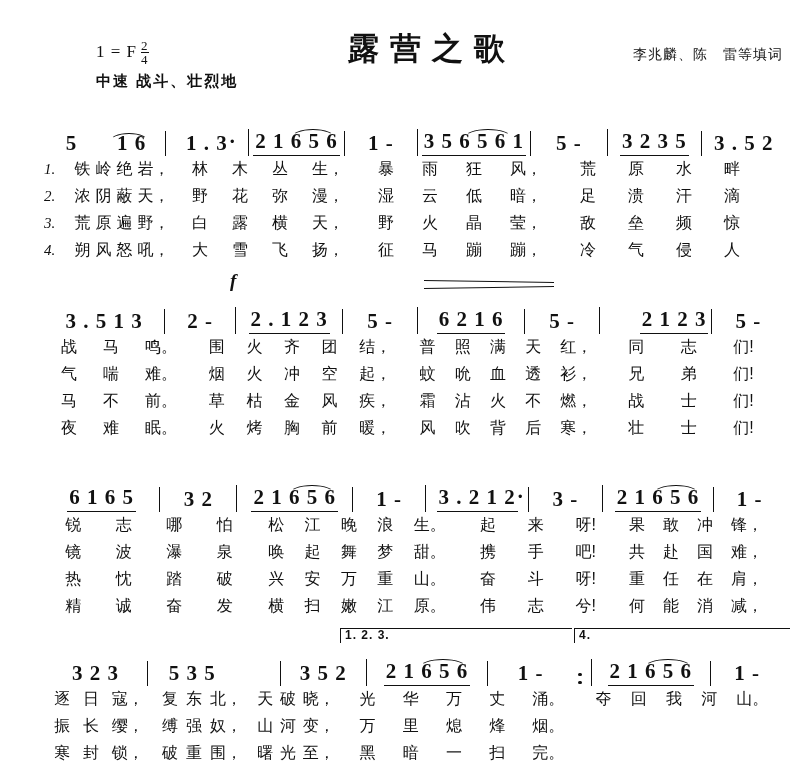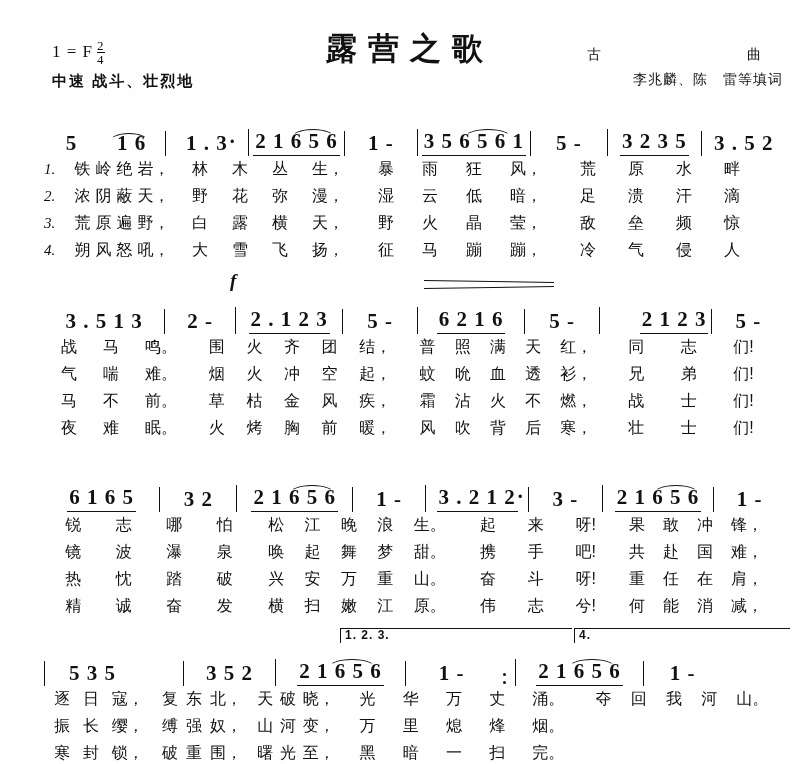--- a/index.html
+++ b/index.html
@@ -14,20 +14,21 @@
   .sheet {
     position: relative;
     width: 809px; height: 764px;
     background: #fff;
   }
 
   
   .header {
     position: relative;
     height: 108px;
+    margin-left: 44px;
   }
   .key-sig {
     position: absolute;
     left: 52px; top: 40px;
     font-family: "Liberation Serif", serif;
     font-size: 17px;
     letter-spacing: 1px;
   }
   .key-sig .meter {
     display: inline-block;
@@ -192,21 +193,20 @@
 
 <div class="sheet">
 
   <div class="header">
     <div class="key-sig">
       <span>1 = F</span><span class="meter"><span class="num">2</span><span class="den">4</span></span>
     </div>
     <div class="tempo">中速  战斗、壮烈地</div>
     <div class="title">露营之歌</div>
     <div class="credits">
-      <div class="l1">古　　　　曲</div>
       <div class="l2">李兆麟、陈　雷等填词</div>
     </div>
   </div>
 
   <div class="system" style="margin-top:10px;">
     <div class="notes-row">
       <div class="measure nobar" style="width:60px;">
         <span class="note">5</span>
       </div>
       <div class="measure nobar" style="width:72px;position:relative;">
@@ -635,20 +635,23 @@
 
   <div class="system" style="margin-top:28px;">
     <div class="notes-row" style="position:relative;">
       <span class="volta" style="left:296px;top:-20px;width:232px;">
         <span>1. 2. 3.</span>
       </span>
       <span class="volta" style="left:530px;top:-20px;width:216px;">
         <span>4.</span>
       </span>
 
+      <div class="measure nobar" style="width:110px;">
+        <span class="note">3 2 3</span>
+      </div>
       <div class="measure" style="width:96px;">
         <span class="note">5 3 5</span>
       </div>
       <div class="measure" style="width:92px;margin-left:43px;">
         <span class="note">3 5 2</span>
       </div>
       <div class="measure" style="width:130px;position:relative;">
         <span class="slur" style="left:52px;top:0px;width:48px;"></span>
         <span class="note u1">2 1 6 5 6</span>
       </div>

